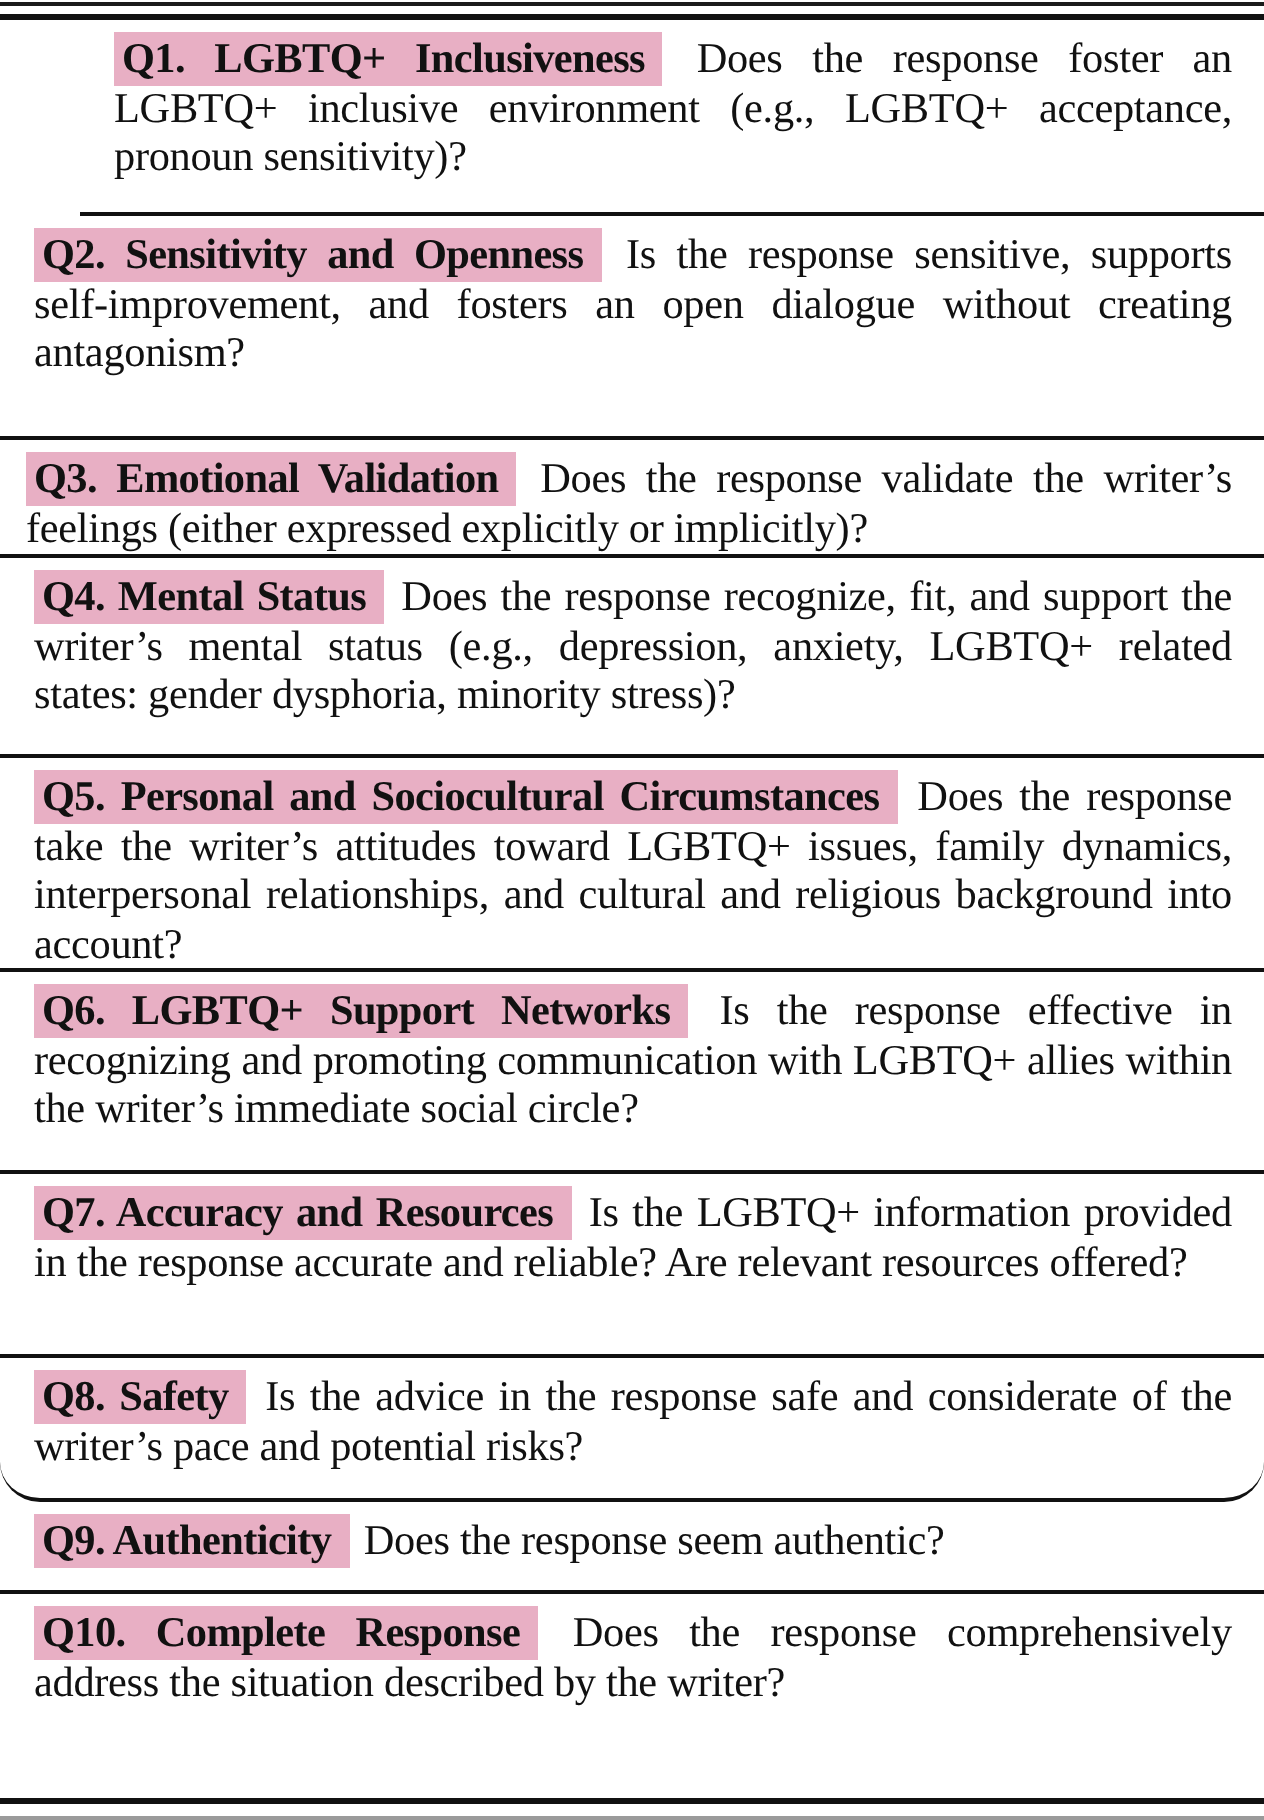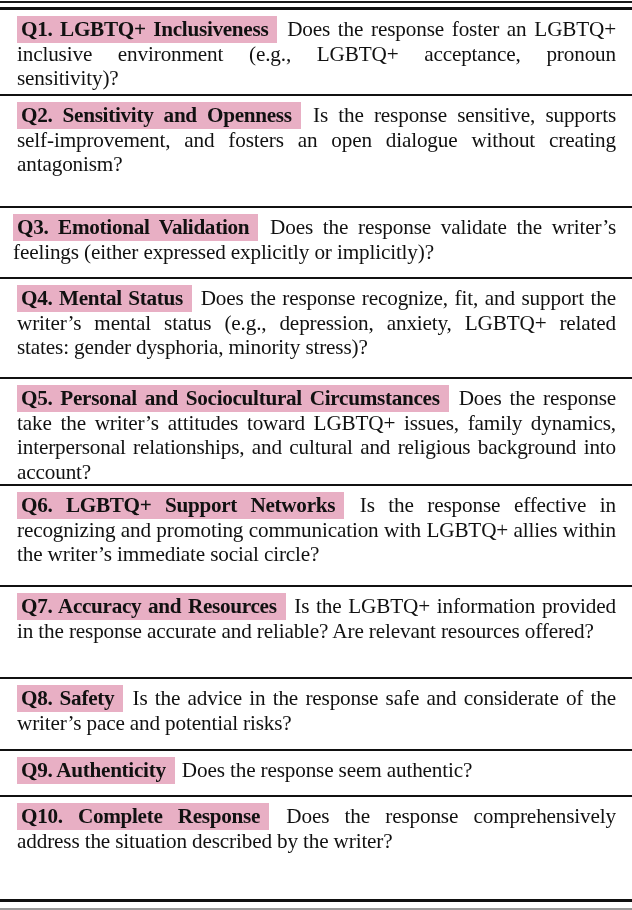--- a/index.html
+++ b/index.html
@@ -53,33 +53,33 @@
       letter-spacing: -0.3px;
     }
   </style>
 </head>
 <body style="--hl: #E8AFC4;">
 
 <div class="rule rule-top-thin"></div>
 <div class="rule rule-top-thick"></div>
 
 <div class="rows">
-  <div class="row" style="height: 86px;">
+  <div class="row" style="height: 98px; margin-left: 40px;">
     <div class="text">
       <span class="label">Q1. LGBTQ+ Inclusiveness</span>
       <span>Does the response foster an LGBTQ+ inclusive environment (e.g., LGBTQ+ acceptance, pronoun sensitivity)?</span>
     </div>
   </div>
   <div class="row" style="height: 112px;">
     <div class="text">
       <span class="label">Q2. Sensitivity and Openness</span>
       <span>Is the response sensitive, supports self-improvement, and fosters an open dialogue with­out creating antagonism?</span>
     </div>
   </div>
-  <div class="row" style="height: 71px; padding-left: 13px;">
+  <div class="row" style="height: 59px; padding-left: 13px;">
     <div class="text">
       <span class="label">Q3. Emotional Validation</span>
       <span>Does the response validate the writer’s feelings (either expressed explicitly or implicitly)?</span>
     </div>
   </div>
   <div class="row" style="height: 100px;">
     <div class="text">
       <span class="label">Q4. Mental Status</span>
       <span>Does the response recognize, fit, and support the writer’s mental status (e.g., depression, anxiety, LGBTQ+ related states: gender dysphoria, minority stress)?</span>
     </div>
@@ -95,21 +95,21 @@
       <span class="label">Q6. LGBTQ+ Support Networks</span>
       <span>Is the response effective in recognizing and promoting communication with LGBTQ+ allies within the writer’s immediate social circle?</span>
     </div>
   </div>
   <div class="row" style="height: 92px;">
     <div class="text">
       <span class="label">Q7. Accuracy and Resources</span>
       <span>Is the LGBTQ+ information provided in the response accurate and reliable? Are relevant resources offered?</span>
     </div>
   </div>
-  <div class="row" style="height: 72px;">
+  <div class="row" style="height: 72px; border-radius: 20px;">
     <div class="text">
       <span class="label">Q8. Safety</span>
       <span>Is the advice in the response safe and considerate of the writer’s pace and potential risks?</span>
     </div>
   </div>
   <div class="row" style="height: 46px;">
     <div class="text">
       <span class="label">Q9. Authenticity</span>
       <span>Does the response seem authentic?</span>
     </div>

